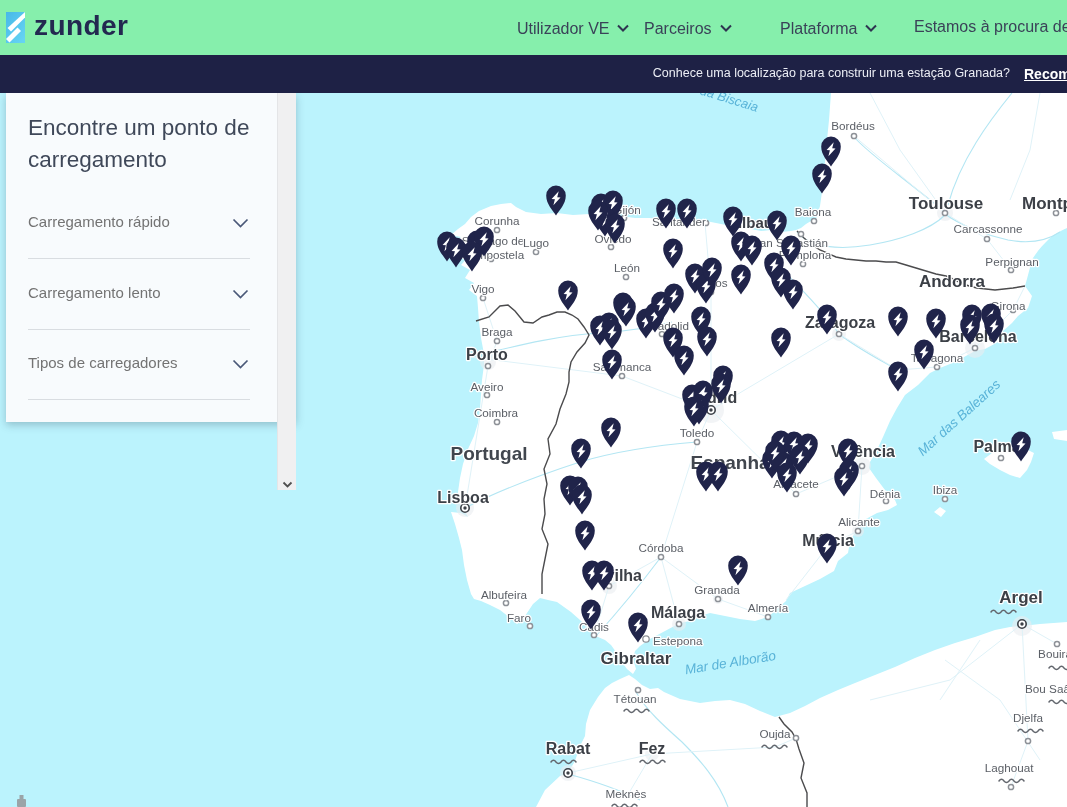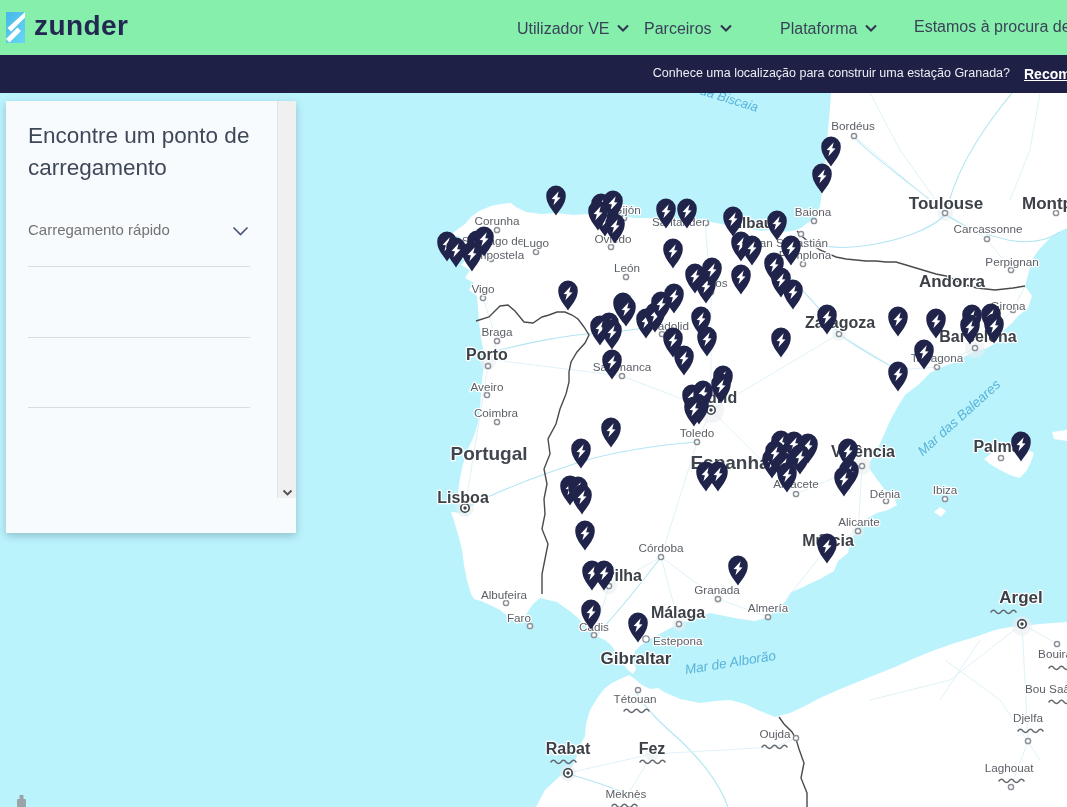--- a/index.html
+++ b/index.html
@@ -5,21 +5,21 @@
 html,body{width:1067px;height:807px;overflow:hidden;font-family:"Liberation Sans",sans-serif;background:#fff}
 #nav{position:absolute;left:0;top:0;width:1067px;height:55px;background:#86efac;z-index:30}
 #logo{position:absolute;left:6px;top:12px;width:19px;height:31px}
 #brand{position:absolute;left:34px;top:10px;font-size:28px;font-weight:bold;color:#232850;letter-spacing:0.4px}
 .nvi{position:absolute;top:18px;font-size:16px;color:#3a4258;white-space:nowrap}
 .chv{display:inline-block;margin-left:8px;vertical-align:2px}
 #band{position:absolute;left:0;top:55px;width:1067px;height:38px;background:#1e2145;z-index:30;overflow:hidden}
 #band .t1{position:absolute;right:57px;top:11px;font-size:12.5px;color:#eceef5;white-space:nowrap}
 #band .t2{position:absolute;left:1024px;top:11px;font-size:14px;font-weight:bold;color:#fff;text-decoration:underline;white-space:nowrap}
 #map{position:absolute;left:0;top:93px;width:1067px;height:714px;background:#bbf3fd}
-#panel{position:absolute;left:6px;top:101px;width:290px;height:432px;background:#f8fbfd;z-index:20;box-shadow:0 3px 8px rgba(40,60,80,.28)}
+#panel{position:absolute;left:6px;top:93px;width:290px;height:329px;background:#f8fbfd;z-index:20;box-shadow:0 3px 8px rgba(40,60,80,.28)}
 #panel h1{position:absolute;left:22px;top:19px;width:240px;font-size:22.5px;line-height:32px;font-weight:normal;color:#3f4859}
 .row{position:absolute;left:22px;width:221px;font-size:15px;color:#737373}
 .rchv{position:absolute;right:0;top:2px}
 .sep{position:absolute;left:22px;width:222px;height:1px;background:#d9dde1}
 #sbar{position:absolute;left:271px;top:0;width:19px;height:397px;background:#f0f0f1;border-left:1px solid #e4e5e7}
 #sbar .arr{position:absolute;left:4px;top:382px}
 </style></head>
 <body>
 <div id="map">
 <svg width="1067" height="714" viewBox="0 93 1067 714" xmlns="http://www.w3.org/2000/svg" font-family="&quot;Liberation Sans&quot;,sans-serif">
@@ -306,21 +306,27 @@
 <rect x="17" y="799" width="9" height="8" rx="1" fill="#9aa4a8"></rect>
       <rect x="19.5" y="795" width="4" height="5" fill="#9aa4a8"></rect>
 </svg>
 </div>
 <div id="panel">
  <h1>Encontre um ponto de carregamento</h1>
  <div class="row" style="top:120px">Carregamento rápido<span class="rchv"><svg width="17" height="11">
           <path d="M1.5 1.5 L8.5 8.5 L15.5 1.5" fill="none" stroke="#4a5878" stroke-width="1.7"></path>
         </svg></span></div>
  <div class="sep" style="top:165px"></div>
+ <div class="row" style="top:191px">Carregamento lento<span class="rchv"><svg width="17" height="11">
+          <path d="M1.5 1.5 L8.5 8.5 L15.5 1.5" fill="none" stroke="#4a5878" stroke-width="1.7"></path>
+        </svg></span></div>
  <div class="sep" style="top:236px"></div>
+ <div class="row" style="top:261px">Tipos de carregadores<span class="rchv"><svg width="17" height="11">
+          <path d="M1.5 1.5 L8.5 8.5 L15.5 1.5" fill="none" stroke="#4a5878" stroke-width="1.7"></path>
+        </svg></span></div>
  <div class="sep" style="top:306px"></div>
  <div id="sbar">
       <div class="arr"><svg width="11" height="8">
           <path d="M1.5 1.5 L5.5 5.5 L9.5 1.5" fill="none" stroke="#505050" stroke-width="1.8"></path>
         </svg></div>
     </div>
 </div>
 <div id="nav">
  <svg id="logo" viewBox="0 0 19 31" xmlns="http://www.w3.org/2000/svg">
   <defs>

